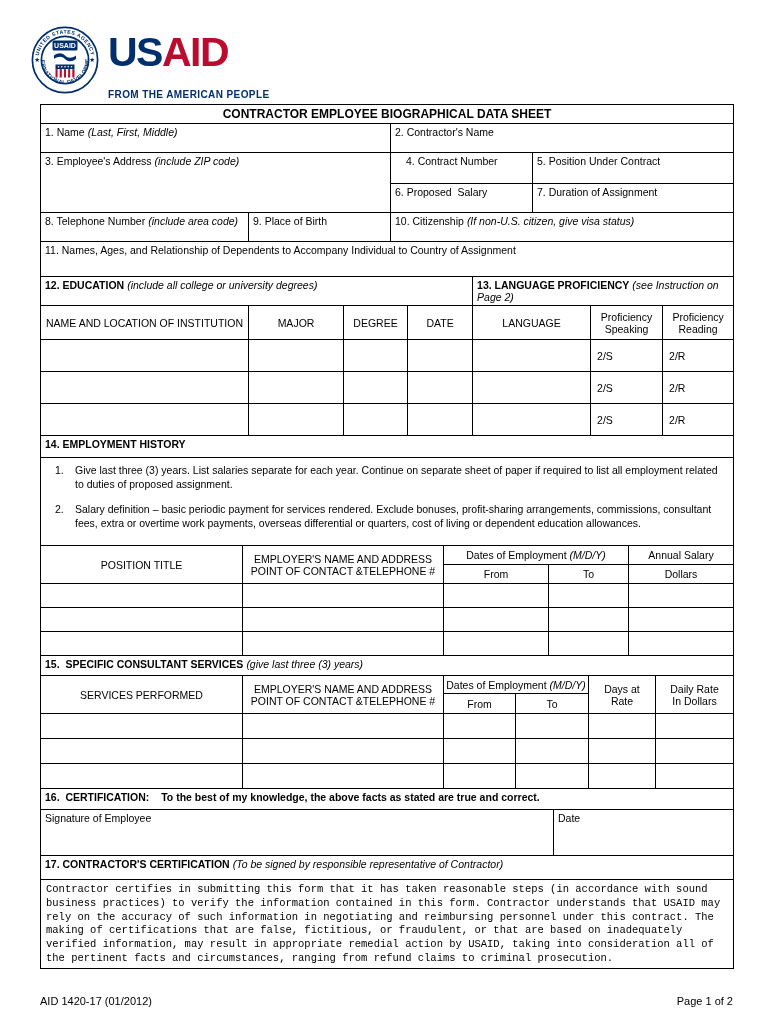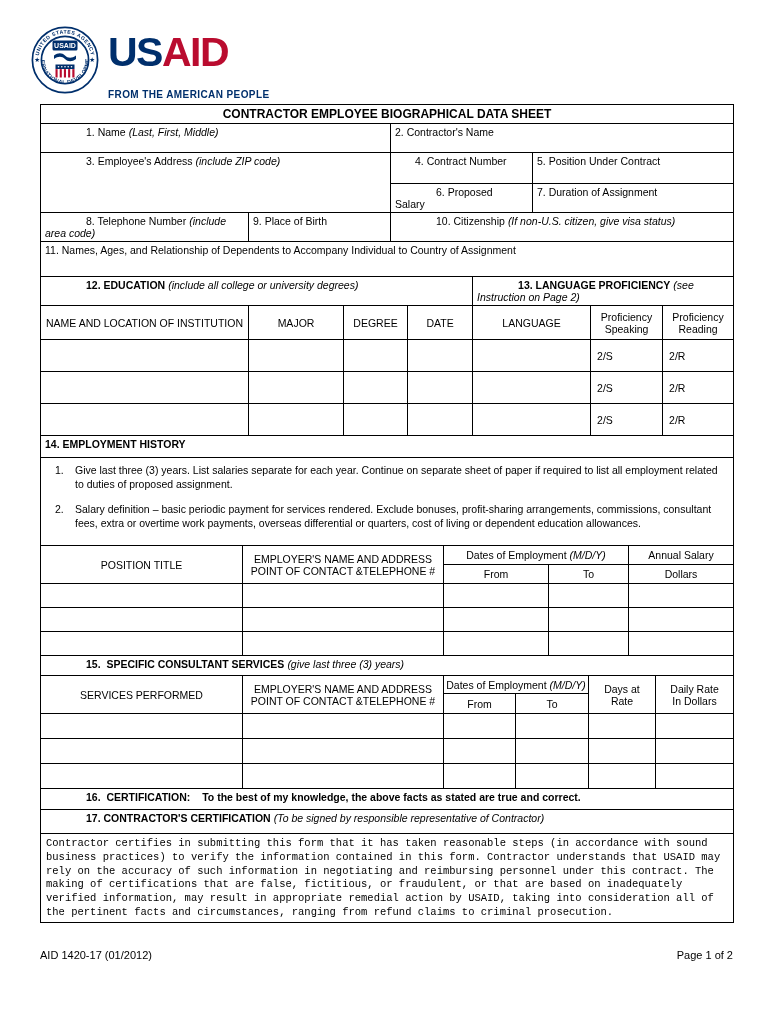--- a/index.html
+++ b/index.html
@@ -16,21 +16,21 @@
   .tagline { font-size:10px; font-weight:bold; color:#002F6C; letter-spacing:0.4px; margin-top:17px; }
   .omb { font-size:10.5px; padding-bottom:1px; white-space:nowrap; }
 
   
   table { border-collapse:collapse; table-layout:fixed; width:693px; margin-top:-1px; }
   table.first { margin-top:0; }
   td { border:1px solid #000; font-size:10.5px; vertical-align:top; padding:2px 4px; overflow:hidden; }
   td.ctr { text-align:center; vertical-align:middle; padding:1px 2px; } 
   .b { font-weight:bold; }
   .it { font-style:italic; }
-  .lbl { white-space:pre-wrap;margin-left:41px; }
+  .lbl { white-space:pre-wrap; }
   .hint { font-style:italic; margin-left:3px; }
   .title-cell { text-align:center; vertical-align:middle; font-weight:bold; font-size:12px; padding:1px; }
 
   tr.h19 { height:19px; } tr.h29 { height:29px; } tr.h31 { height:31px; }
   tr.h35 { height:35px; } tr.h22 { height:22px;padding-left:20px; } tr.h34 { height:34px; }
   tr.h32 { height:32px; } tr.h80 { height:80px; } tr.h24 { height:24px; }
   tr.h20 { height:20px;padding-left:16px; } tr.h18 { height:18px; } tr.h25 { height:25px; }
   tr.h21 { height:21px; } tr.h46 { height:46px; } tr.h38 { height:38px; }
   tr.h57 { height:57px; }
 
@@ -107,21 +107,21 @@
     <tbody>
         <tr class="h19">
       <td class="title-cell" colspan="4">CONTRACTOR EMPLOYEE BIOGRAPHICAL DATA SHEET</td>
     </tr>
     <tr class="h29">
       <td colspan="2"><span class="lbl">1. Name</span><span class="hint">(Last, First, Middle)</span></td>
       <td colspan="2">2. Contractor's Name</td>
     </tr>
     <tr class="h31">
       <td colspan="2" rowspan="2"><span class="lbl">3. Employee's Address</span><span class="hint">(include ZIP code)</span></td>
-      <td style="padding-left:24px">4. Contract Number</td>
+      <td style="padding-left:15px">4. Contract Number</td>
       <td>5. Position Under Contract</td>
     </tr>
     <tr class="h29">
       <td><span class="lbl">6. Proposed  Salary</span></td>
       <td>7. Duration of Assignment</td>
     </tr>
     <tr class="h29">
       <td><span class="lbl">8. Telephone Number</span><span class="hint">(include area code)</span></td>
       <td>9. Place of Birth</td>
       <td colspan="2"><span class="lbl">10. Citizenship</span><span class="hint">(If non-U.S. citizen, give visa status)</span></td>
@@ -298,20 +298,24 @@
 
   <table>
     <colgroup>
         <col style="width:513px">
         <col style="width:180px">
       </colgroup>
     <tbody>
         <tr class="h21">
       <td colspan="2"><span class="b lbl">16.  CERTIFICATION:</span><span class="b lbl" style="margin-left:12px">To the best of my knowledge, the above facts as stated are true and correct.</span></td>
     </tr>
+    <tr class="h46">
+      <td><span>Signature of Employee</span></td>
+      <td><span>Date</span></td>
+    </tr>
   </tbody>
     </table>
 
   <table>
     <colgroup>
         <col style="width:513px">
         <col style="width:180px">
       </colgroup>
     <tbody>
         <tr class="h24">

